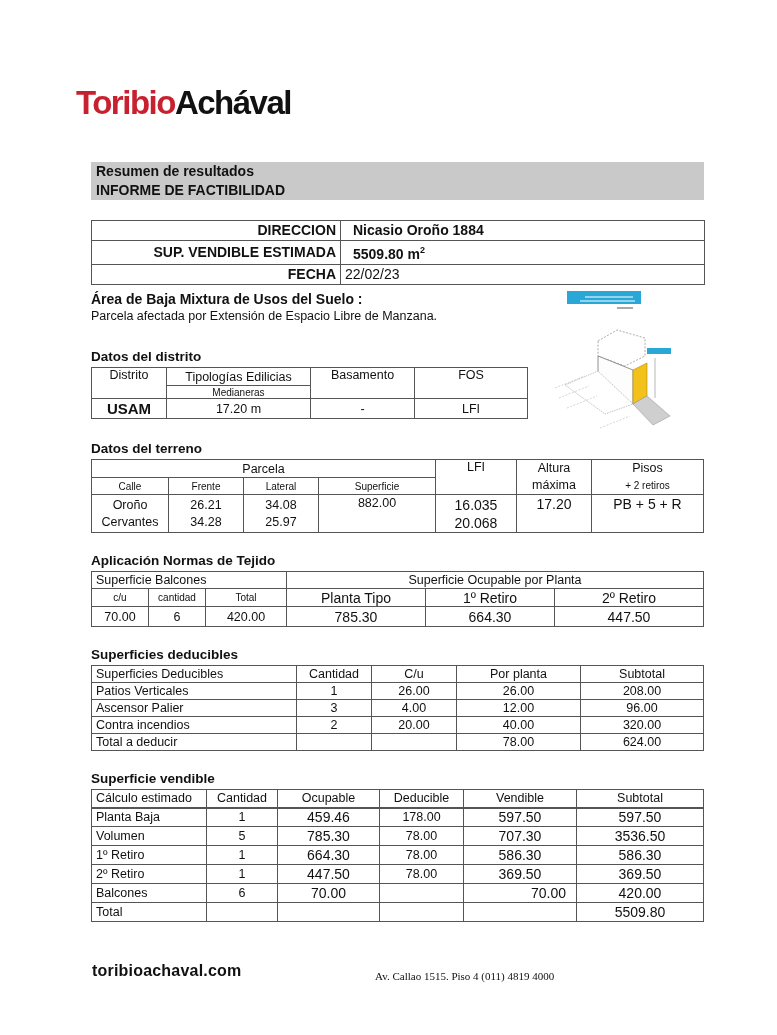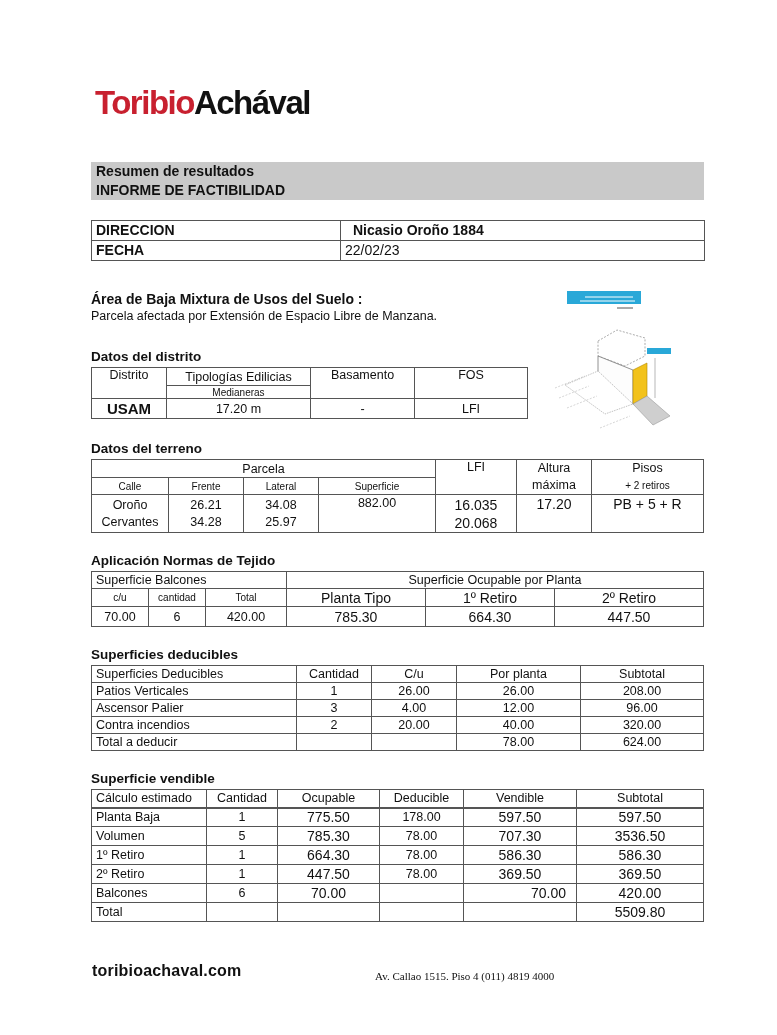--- a/index.html
+++ b/index.html
@@ -1,26 +1,26 @@
 <!DOCTYPE html>
 <html><head>
   <meta charset="utf-8">
   <style>
     html, body { margin: 0; padding: 0; background: #ffffff; }
     body { width: 777px; height: 1035px; position: relative; font-family: "Liberation Sans", sans-serif; color: #111; overflow: hidden; }
     .abs { position: absolute; }
-    .logo { left: 95px; top: 84px; font-size: 33px; font-weight: bold; letter-spacing: -1.5px; font-family: "Liberation Sans", sans-serif; }
+    .logo { left: 76px; top: 84px; font-size: 33px; font-weight: bold; letter-spacing: -1.5px; font-family: "Liberation Sans", sans-serif; }
     .logo .red { color: #c8202f; }
     .logo .black { color: #111; }
     .band { left: 91px; top: 162px; width: 613px; height: 38px; background: #c9c9c9; }
     .band div { font-size: 14px; font-weight: bold; padding-left: 5px; line-height: 19px; }
     table { border-collapse: collapse; position: absolute; font-family: "Liberation Sans", sans-serif; }
     td { border: 1px solid #555; padding: 0 4px; white-space: nowrap; }
     .info td { font-size: 14px; height: 19px; line-height: 19px; }
-    .info td.k { font-weight: bold; }
+    .info td.k { font-weight: bold; text-align: right; }
     .info td.v { font-size: 14px; }
     .info td.v.b { font-weight: bold; padding-left: 12px; }
     .sec-title { font-size: 13.5px; font-weight: bold; }
     .c { text-align: center; }
     .r { text-align: right; }
     .small { font-size: 10px; }
     .t12 { font-size: 12.5px; }
     .t14 { font-size: 14px; }
     .note-b { left: 91px; top: 291px; font-size: 14px; font-weight: bold; }
     .note { left: 91px; top: 309px; font-size: 12.5px; }
@@ -38,20 +38,24 @@
 <div class="abs band">
   <div>Resumen de resultados</div>
   <div>INFORME DE FACTIBILIDAD</div>
 </div>
 
 <table class="info" style="left:91px; top:220px; width:614px;">
   <tbody>
       <tr>
     <td class="k" style="width:240px;">DIRECCION</td>
     <td class="v b">Nicasio Oroño 1884</td>
+  </tr>
+  <tr>
+    <td class="k">SUP. VENDIBLE ESTIMADA</td>
+    <td class="v b"><span>5509.80 m</span><sup>2</sup></td>
   </tr>
   <tr>
     <td class="k">FECHA</td>
     <td class="v">22/02/23</td>
   </tr>
 </tbody>
   </table>
 
 <div class="abs note-b">Área de Baja Mixtura de Usos del Suelo :</div>
 <div class="abs note">Parcela afectada por Extensión de Espacio Libre de Manzana.</div>
@@ -196,21 +200,21 @@
     <td class="t12" style="width:106px;">Cálculo estimado</td>
     <td class="c t12" style="width:62px;">Cantidad</td>
     <td class="c t12" style="width:93px;">Ocupable</td>
     <td class="c t12" style="width:75px;">Deducible</td>
     <td class="c t12" style="width:104px;">Vendible</td>
     <td class="c t12">Subtotal</td>
   </tr>
   <tr style="height:19px;">
     <td class="t12">Planta Baja</td>
     <td class="c t12">1</td>
-    <td class="c t14">775.50</td>
+    <td class="c t14">459.46</td>
     <td class="c t12">178.00</td>
     <td class="c t14">597.50</td>
     <td class="c t14">597.50</td>
   </tr>
   <tr style="height:19px;">
     <td class="t12">Volumen</td>
     <td class="c t12">5</td>
     <td class="c t14">785.30</td>
     <td class="c t12">78.00</td>
     <td class="c t14">707.30</td>

